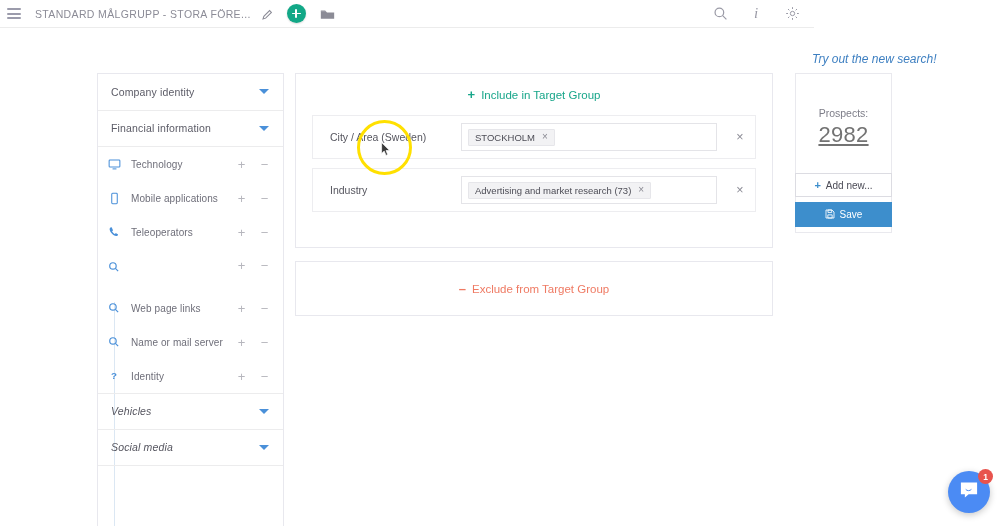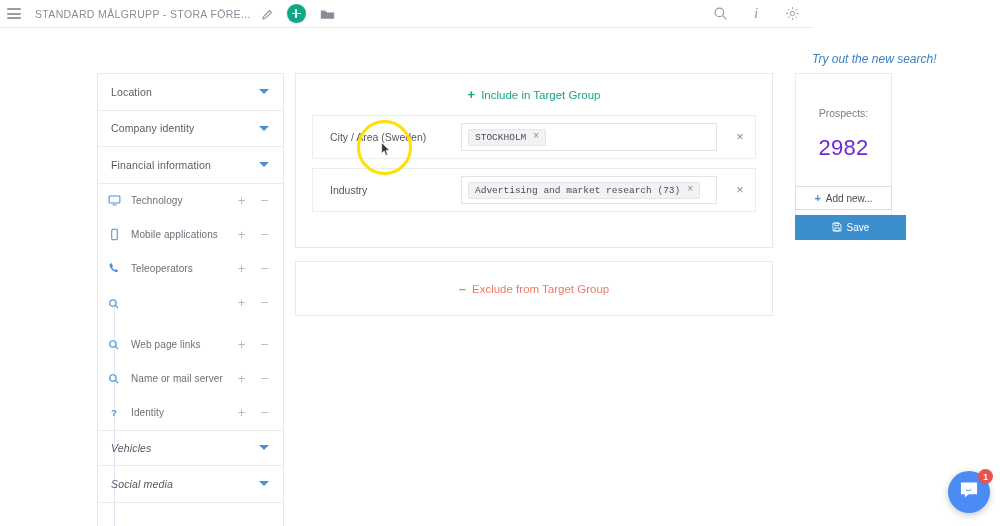--- a/index.html
+++ b/index.html
@@ -107,21 +107,21 @@
   }
   .crit-row + .crit-row { margin-top: 9px; }
   .crit-label { font-size: 10.5px; color:#56565f; padding-left: 17px; width: 148px; }
   .token-box {
     flex: 1; height: 28px; border: 1px solid #e4e4e8; background:#fff;
     display:flex; align-items:center; padding: 0 6px; margin-right: 8px;
   }
   .token {
     display:inline-flex; align-items:center; gap:7px; height: 17px;
     background:#f2f2f4; border:1px solid #e6e6ea; border-radius: 1px;
-    padding: 0 6px; font-size: 9.5px; color:#4d4d56;font-family:Liberation Mono, monospace;
+    padding: 0 6px; font-size: 9.5px; color:#4d4d56;
   }
   .token .tx { color:#8a8a93; font-size: 10px; cursor:pointer; line-height:1; }
   .row-x {
     width: 30px; text-align:center; color:#8c8c96; font-size: 12.5px;
     cursor:pointer; user-select:none;
   }
 
   .excl-card {
     position: absolute; left: 295px; top: 261px; width: 478px; height: 55px;
     background: #fff; border: 1px solid #e8e8ee;
@@ -130,31 +130,31 @@
 
   
   .right-card {
     position: absolute; left: 795px; top: 73px; width: 97px; height: 160px;
     border-left: 1px solid #e9e9ee; border-right: 1px solid #e9e9ee;
     border-top: 1px solid #e9e9ee; border-bottom: 1px solid #e9e9ee;
     background:#fff;
   }
   .right-inner { position: absolute; left: 795px; top: 73px; width: 97px; }
   .prospects-label { text-align:center; font-size: 10.5px; color:#7d7d88; margin-top: 34px; }
-  .prospects-num { text-align:center; font-size: 22px; color:#6d28d9; margin-top: 16px; letter-spacing:.3px; }
+  .prospects-num { text-align:center; font-size: 22px; color:#737373; margin-top: 3px; letter-spacing:.3px;text-decoration:underline; }
   .btn-addnew {
     display:flex; align-items:center; justify-content:center; gap:5px;
     margin: 25px 0 0 0; height: 24px; width: 97px;
     border: 1px solid #dcdce2; background:#fff;
     font-size: 10px; color:#4a4a55; cursor:pointer;
   }
   .btn-addnew .pl { color:#3d8ecc; font-weight:700; font-size: 11px; }
   .btn-save {
     display:flex; align-items:center; justify-content:center; gap:5px;
-    margin: 5px 0 0 0; height: 25px; width: 111px;
+    margin: 5px 0 0 0; height: 25px; width: 97px;
     background:#3d8ecc; color:#fff; font-size: 10px; cursor:pointer;
     border: 1px solid #3d8ecc;
   }
 
   
   .cursor-ring {
     position: absolute; left: 357px; top: 120px; width: 55px; height: 55px;
     border: 3.5px solid #ffe000; border-radius: 50%; pointer-events:none;
   }
   .cursor-arrow { position:absolute; left: 381px; top: 142px; pointer-events:none; }
@@ -211,24 +211,20 @@
     </span>
   </div>
 </div>
 
 <div class="tryout">Try out the new search!</div>
 
 <div class="sidebar">
   <div class="sb-vline"></div>
 
   <div class="sb-group">
-    <span class="label">Location</span>
-    <span class="caret"></span>
-  </div>
-  <div class="sb-group">
     <span class="label">Company identity</span>
     <span class="caret"></span>
   </div>
   <div class="sb-group">
     <span class="label">Financial information</span>
     <span class="caret"></span>
   </div>
 
   <div class="sb-item">
     <span class="ico">

